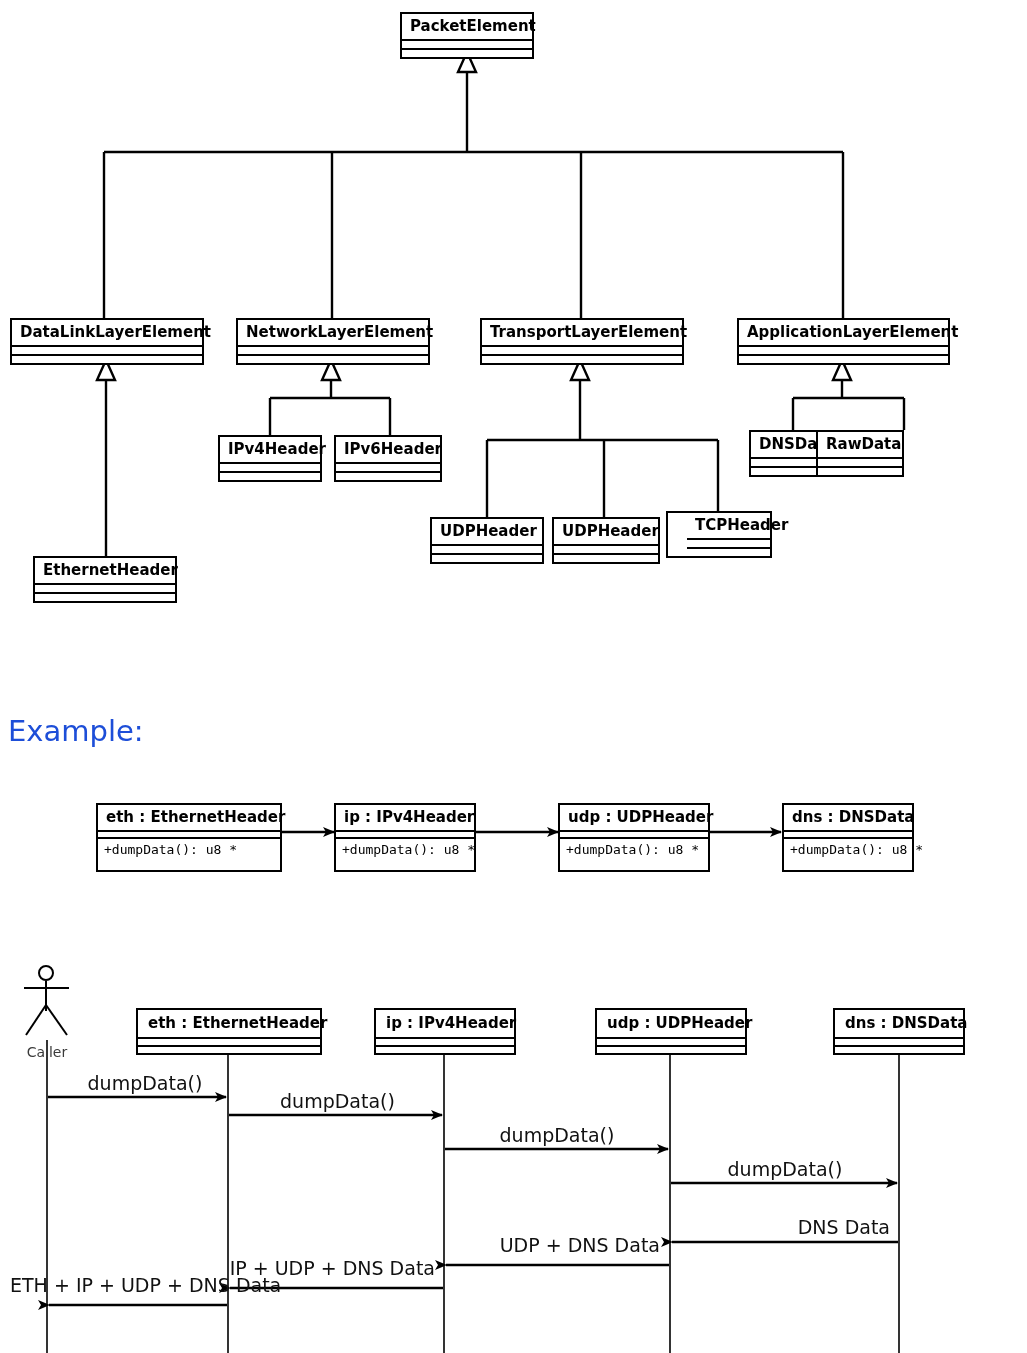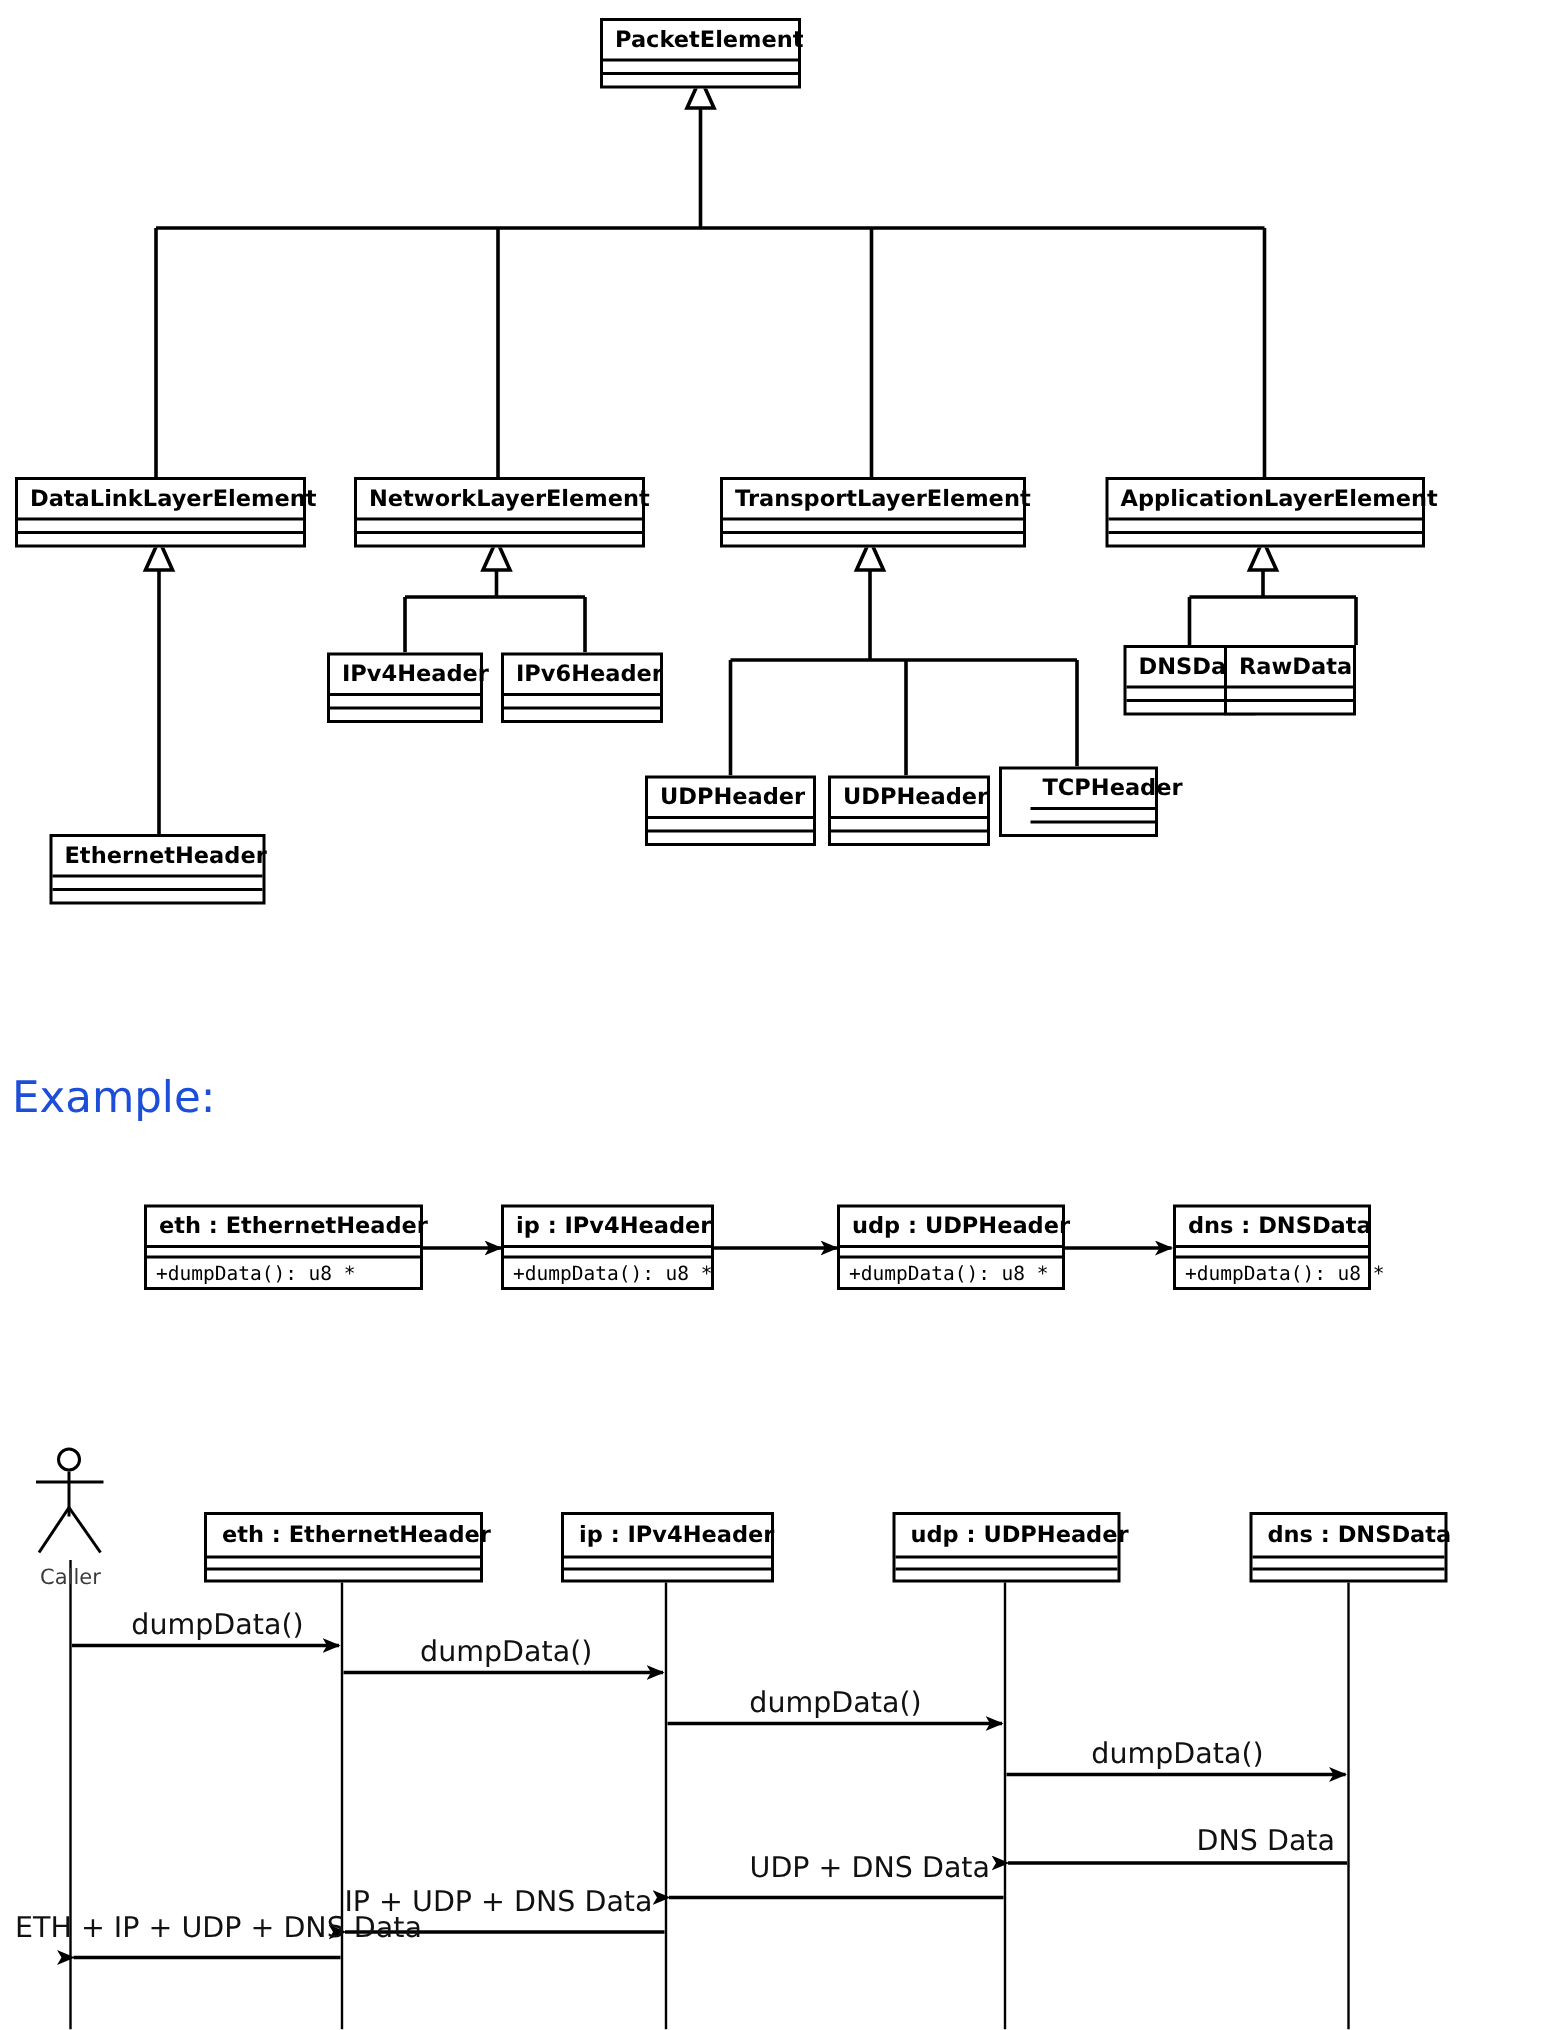--- a/index.html
+++ b/index.html
@@ -62,21 +62,21 @@
     white-space: nowrap;
     line-height: 18px;
   }
   .obj .thin {
     height: 5px;
     border-bottom: 2px solid #000;
   }
   .obj .ops {
     font-family: "DejaVu Sans Mono", monospace;
     font-size: 13px;
-    padding: 3px 4px 0 6px;
+    padding: 3px 4px 12px 6px;
     white-space: nowrap;
     line-height: 16px;
   }
   
   .seqhead {
     position: absolute;
     border: 2px solid #000;
     background: #fff;
     box-sizing: border-box;
     z-index: 5;

